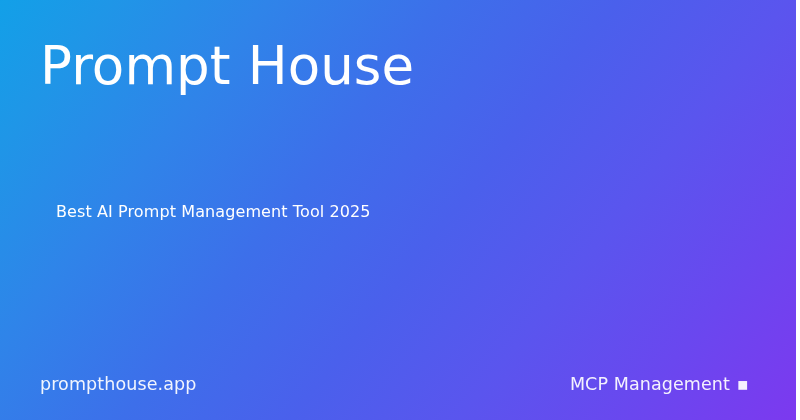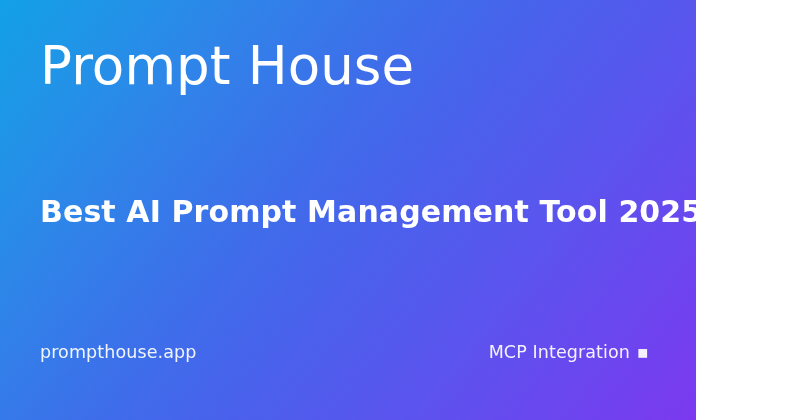--- a/index.html
+++ b/index.html
@@ -9,21 +9,21 @@
     background: #ffffff;
   }
 
   body {
     font-family: "DejaVu Sans", "Liberation Sans", sans-serif;
     -webkit-font-smoothing: antialiased;
   }
 
   .banner {
     position: relative;
-    width: 696px;
+    width: 796px;
     height: 420px;
     overflow: hidden;
     box-sizing: border-box;
     padding: 0 40px;
     display: flex;
     flex-direction: column;
     background-color: #4260e8;
     background-image: linear-gradient(
       128deg,
       #12a0e8 0%,
@@ -57,33 +57,33 @@
 
   
   .subtitle-row {
     margin-top: 95px;
     height: 30px;
     display: flex;
     align-items: center;
   }
 
   .subtitle {
-    margin: 0;
-    font-size: 30px;
-    font-weight: 700;
+    margin: 16px;
+    font-size: 16px;
+    font-weight: 400;
     line-height: 1.25;
     letter-spacing: 0.1px;
     color: #ffffff;
     white-space: nowrap;
   }
 
   
   .footer {
     margin-top: auto;
-    margin-bottom: 56px;
+    margin-bottom: 24px;
     display: flex;
     align-items: baseline;
     justify-content: space-between;
     width: 100%;
   }
 
   .footer-left,
   .footer-right {
     font-size: 17.5px;
     font-weight: 400;
@@ -116,18 +116,18 @@
   </div>
 
   <div class="subtitle-row">
     <p class="subtitle">Best AI Prompt Management Tool 2025</p>
   </div>
 
   <div class="footer">
     <span class="footer-left">prompthouse.app</span>
 
     <span class="footer-right">
-      <span>MCP Integration</span>
+      <span>MCP Management</span>
       <span class="footer-sep">▪</span>
     </span>
   </div>
 
 </div>
 
 </body></html>

